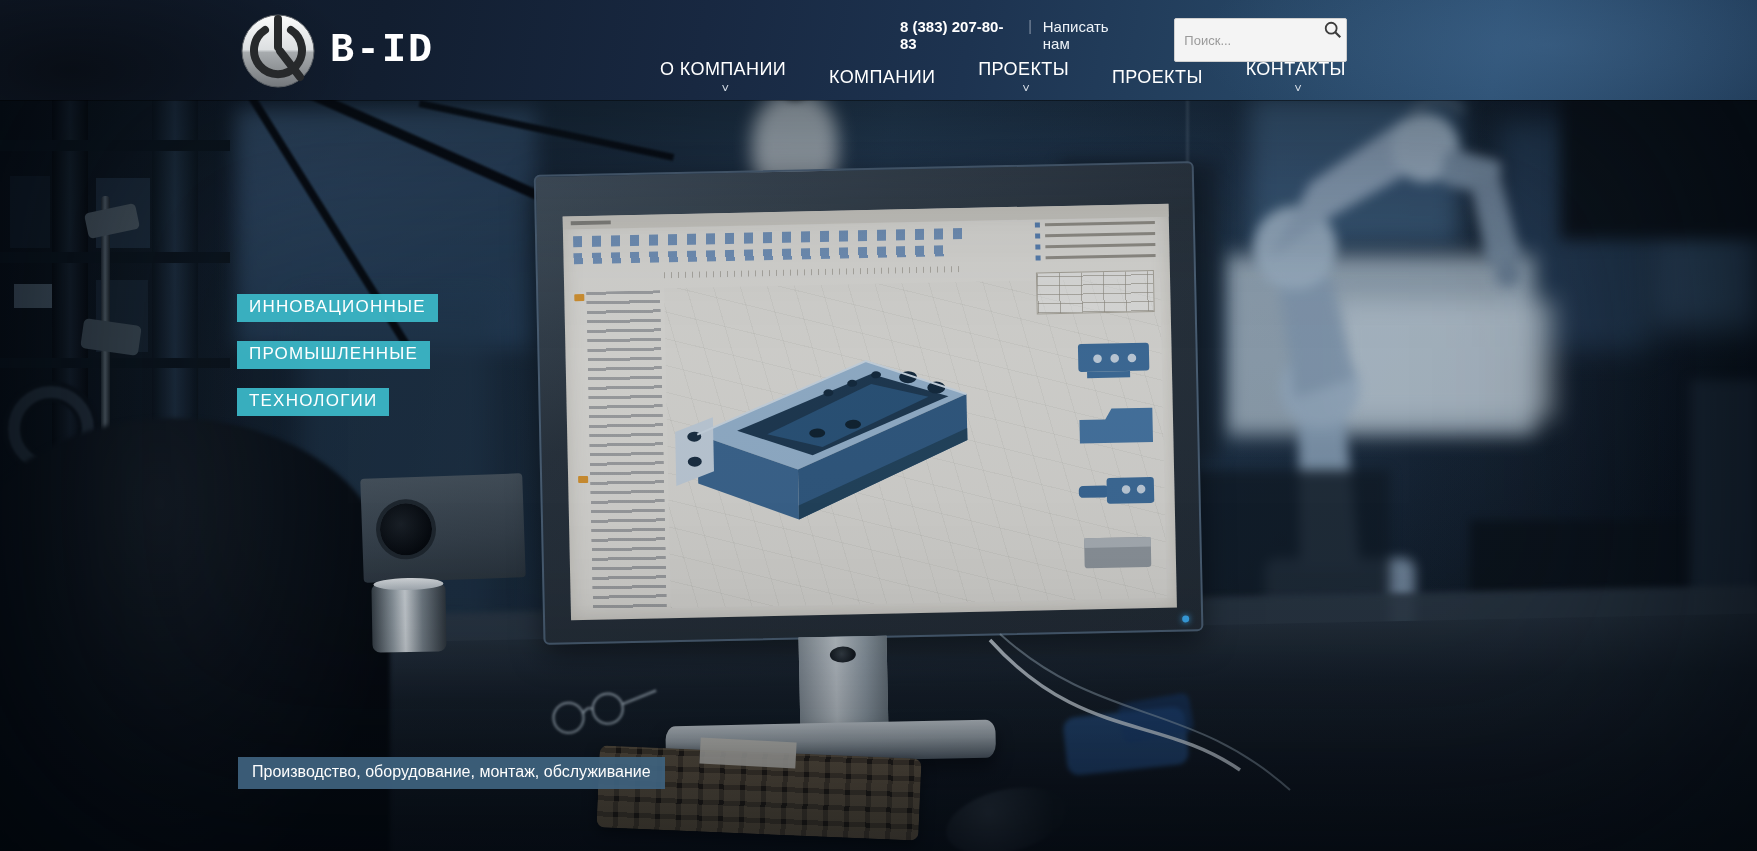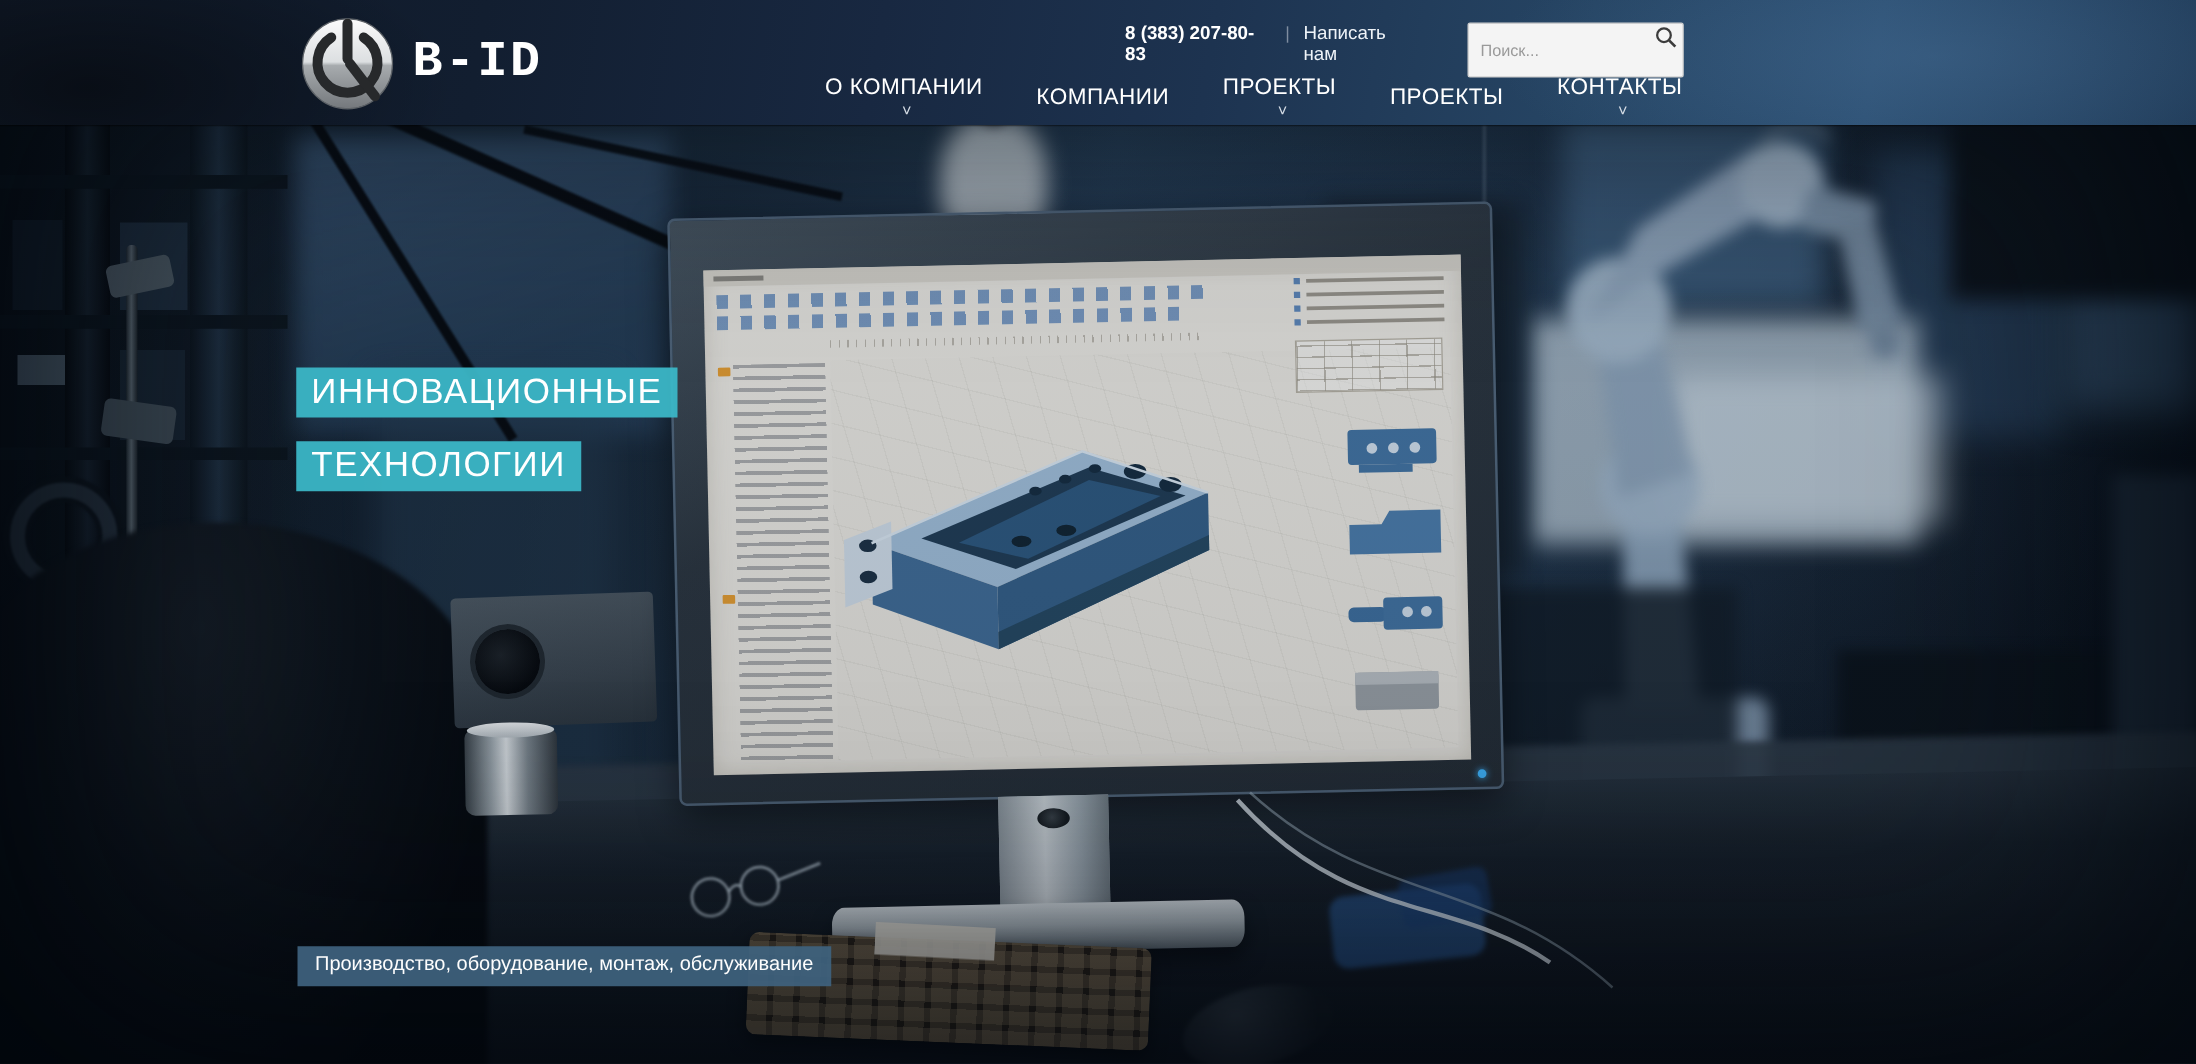--- a/index.html
+++ b/index.html
@@ -130,21 +130,21 @@
       background:linear-gradient(180deg,#d4dade,#aab3b9 45%,#78828a 80%,#59636b);
       box-shadow:0 10px 16px rgba(0,0,0,.5);}
 
   
   .tint{inset:0;background:linear-gradient(180deg,rgba(30,55,85,.10),rgba(10,20,35,.18));pointer-events:none;}
   .vignette{inset:0;box-shadow:inset 0 0 240px 60px rgba(2,6,12,.7);pointer-events:none;}
 
   
   .hero-title{left:237px;top:294px;display:flex;flex-direction:column;align-items:flex-start;}
   .hero-title .line{display:inline-block;background:rgba(59,182,198,.95);color:#fff;
-      font-size:28px;font-weight:400;letter-spacing:1.2px;padding:3px 12px 5px;margin-bottom:19px;white-space:nowrap;}
+      font-size:17px;font-weight:400;letter-spacing:1.2px;padding:3px 12px 5px;margin-bottom:19px;white-space:nowrap;}
   .hero-caption{left:238px;top:757px;background:rgba(62,98,126,.93);color:#fdfdfd;
       font-size:16px;padding:6px 14px 8px;white-space:nowrap;}
 
   
   .header{position:absolute;left:0;top:0;width:1757px;height:100px;
     background:
       radial-gradient(500px 160px at 88% 45%, rgba(80,120,160,.35), transparent 70%),
       radial-gradient(420px 180px at 4% 70%, rgba(0,0,0,.45), transparent 70%),
       linear-gradient(100deg,#0f1826 0%,#121e30 22%,#182841 40%,#1d3350 55%,#264564 72%,#2b4e71 85%,#1f3a57 100%);
     box-shadow:0 1px 0 rgba(0,0,0,.4);}
@@ -330,20 +330,21 @@
     <svg class="abs cable" viewBox="0 0 380 210">
       <path d="M30,20 C120,120 200,95 280,150" stroke="#dfe7ed" stroke-width="3.5" fill="none" opacity=".8"></path>
       <path d="M40,14 C140,105 230,80 330,170" stroke="#9fb0bd" stroke-width="2" fill="none" opacity=".55"></path>
     </svg>
 
     <div class="abs tint"></div>
     <div class="abs vignette"></div>
 
     <div class="abs hero-title">
       <span class="line">ИННОВАЦИОННЫЕ</span>
+      <span class="line">ПРОМЫШЛЕННЫЕ</span>
       <span class="line">ТЕХНОЛОГИИ</span>
     </div>
     <div class="abs hero-caption">Производство, оборудование, монтаж, обслуживание</div>
   </div>
 
   <header class="header">
 
     <svg class="abs logo-badge" viewBox="0 0 76 76">
       <defs>
         <linearGradient id="lgSilver" x1="0" y1="0" x2="0" y2="1">

